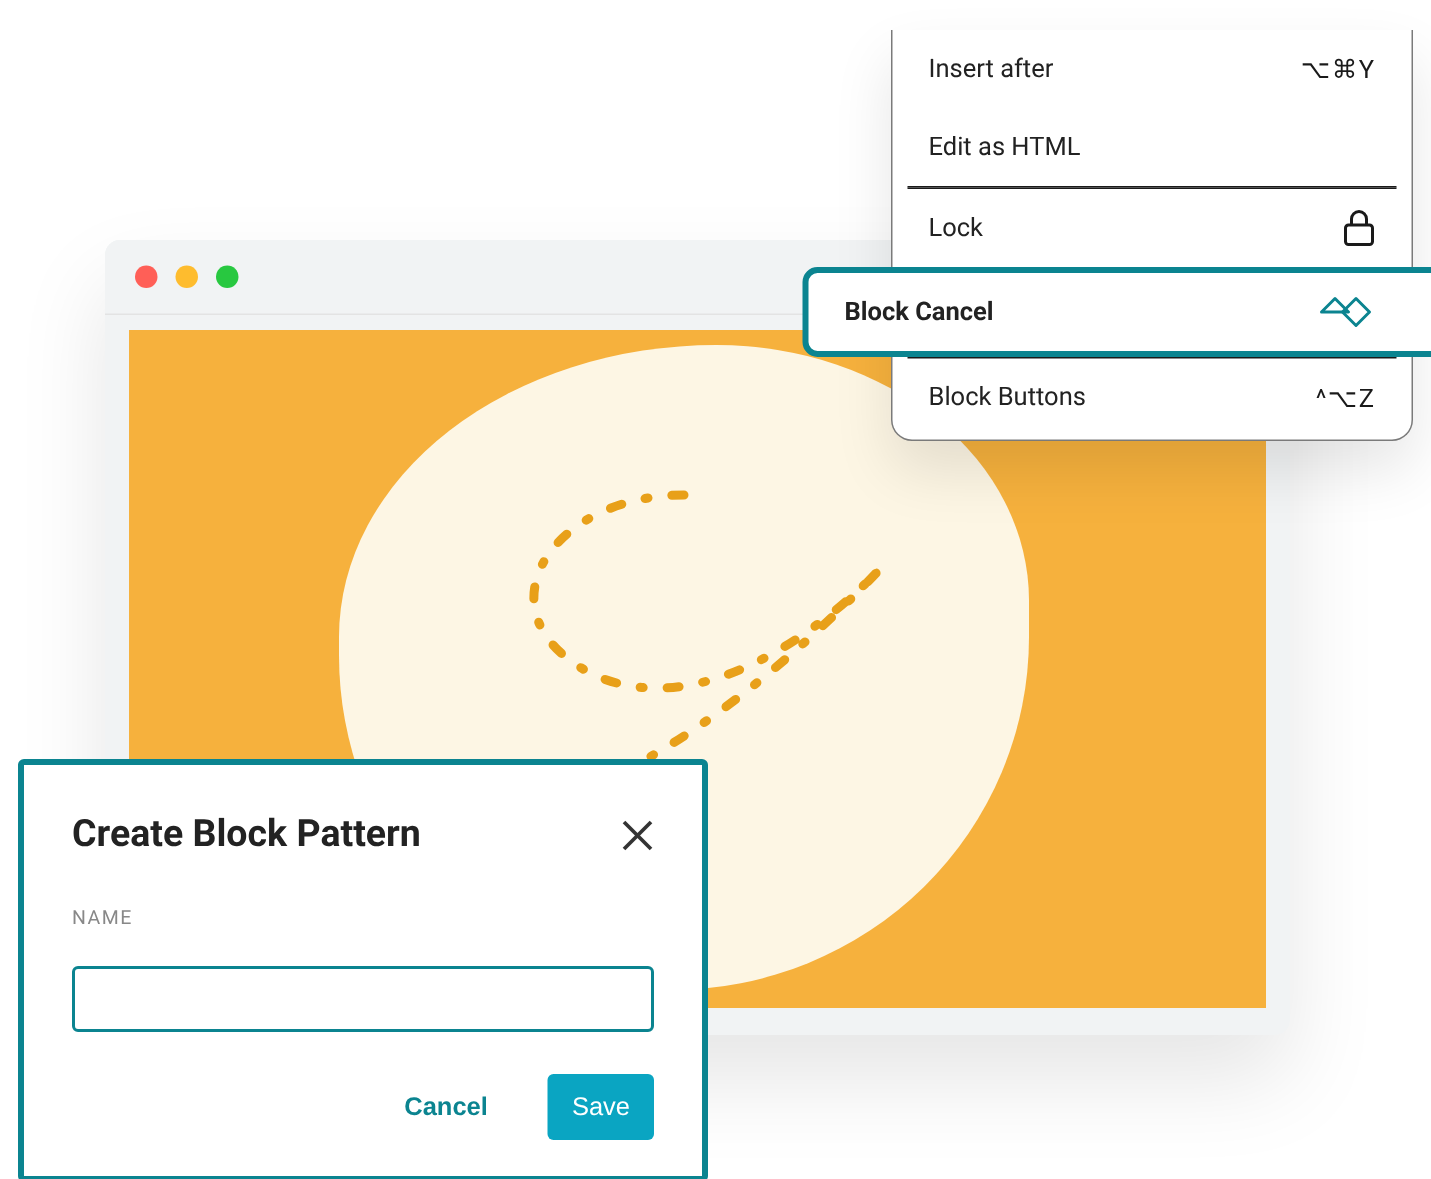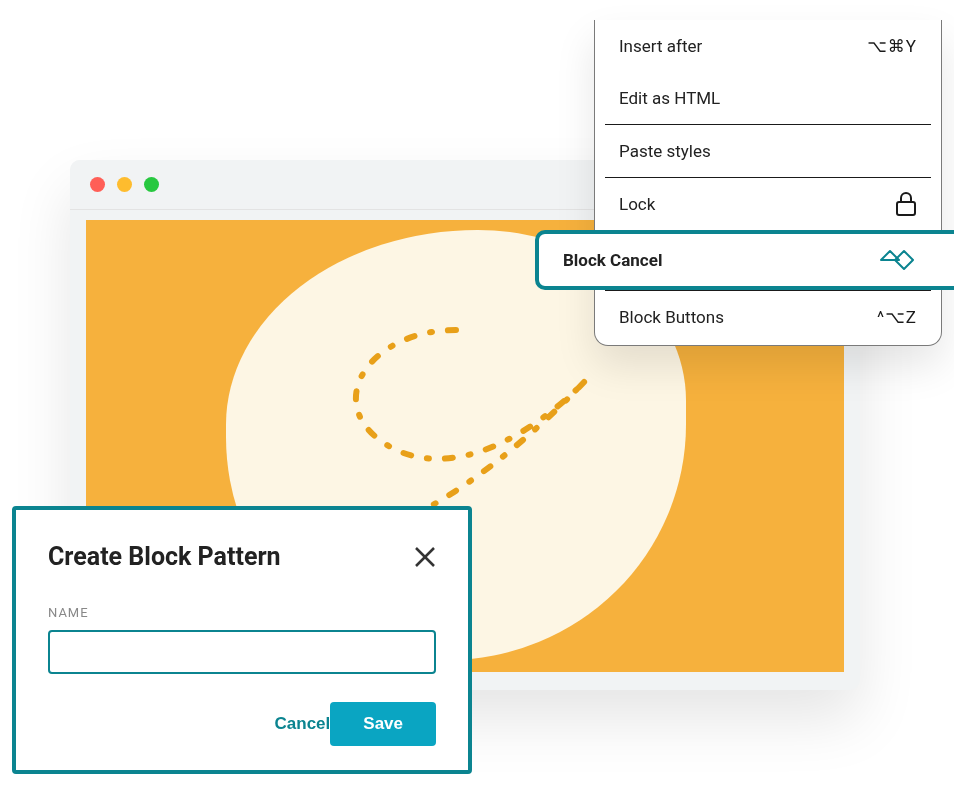--- a/index.html
+++ b/index.html
@@ -133,21 +133,21 @@
   .dlg-title {
     font-size: 25px;
     font-weight: 700;
     color: #222;
   }
   .close-x { width: 22px; height: 22px; cursor: pointer; color: #333; }
   .field-label {
     font-size: 13px;
     letter-spacing: 1px;
     color: #888;
-    margin-bottom: 10px;
+    margin-bottom: 24px;
   }
   .text-input {
     width: 100%;
     height: 44px;
     border: 2px solid #0b8490;
     border-radius: 4px;
     padding: 0 10px;
     font-size: 16px;
     outline: none;
   }
@@ -163,24 +163,25 @@
     color: #0b8490;
     font-size: 17px;
     font-weight: 600;
     cursor: pointer;
   }
   .btn-save {
     background: #0aa5c2;
     border: none;
     color: #fff;
     font-size: 17px;
-    font-weight: 700;
-    padding: 12px 33px;
+    font-weight: 400;
+    padding: 12px 16px;
     border-radius: 4px;
     cursor: pointer;
+    margin-left: 40px;
   }
 </style>
 </head>
 <body>
 
 <div class="window">
   <div class="titlebar">
     <div class="dot red"></div>
     <div class="dot yellow"></div>
     <div class="dot green"></div>
@@ -196,23 +197,20 @@
 
 <div class="menu">
   <div class="menu-item">
     <span>Insert after</span>
     <span class="shortcut">⌥⌘Y</span>
   </div>
   <div class="menu-item">
     <span>Edit as HTML</span>
   </div>
   <div class="menu-sep"></div>
-  <div class="menu-item">
-    <span>Paste styles</span>
-  </div>
   <div class="menu-sep"></div>
   <div class="menu-item">
     <span>Lock</span>
     <svg class="lock-icon" viewBox="0 0 22 26">
       <rect x="2" y="11" width="18" height="13" rx="2" fill="none" stroke="#1a1a1a" stroke-width="2"></rect>
       <path d="M6 11 V7 a5 5 0 0 1 10 0 V11" fill="none" stroke="#1a1a1a" stroke-width="2"></path>
     </svg>
   </div>
 
   <div class="menu-item highlight">

